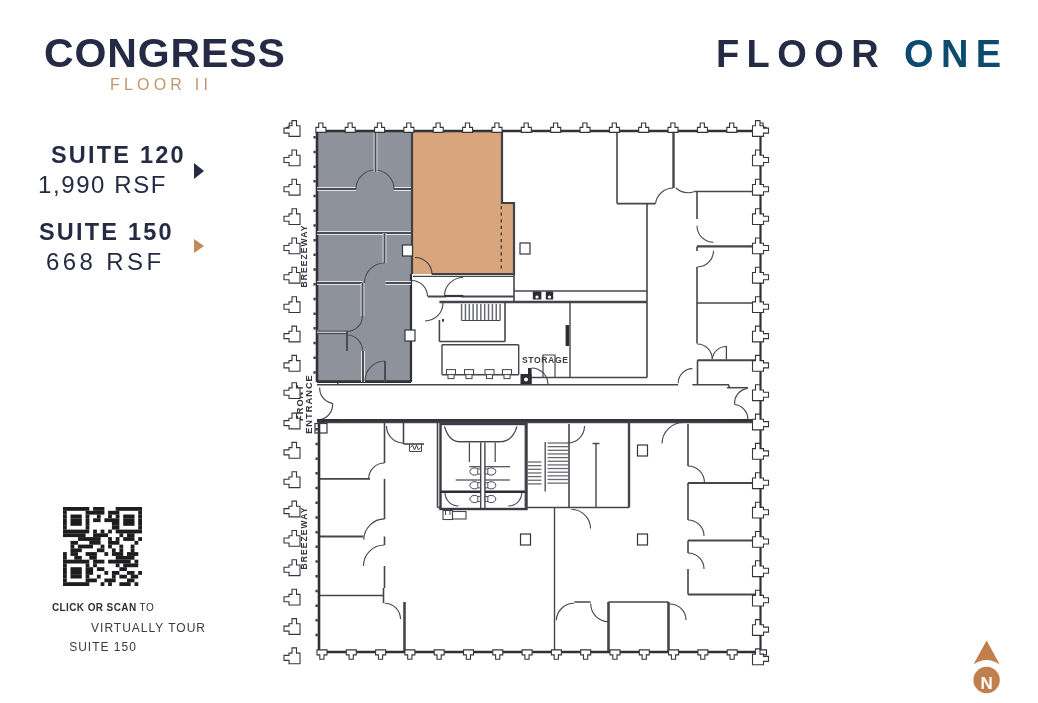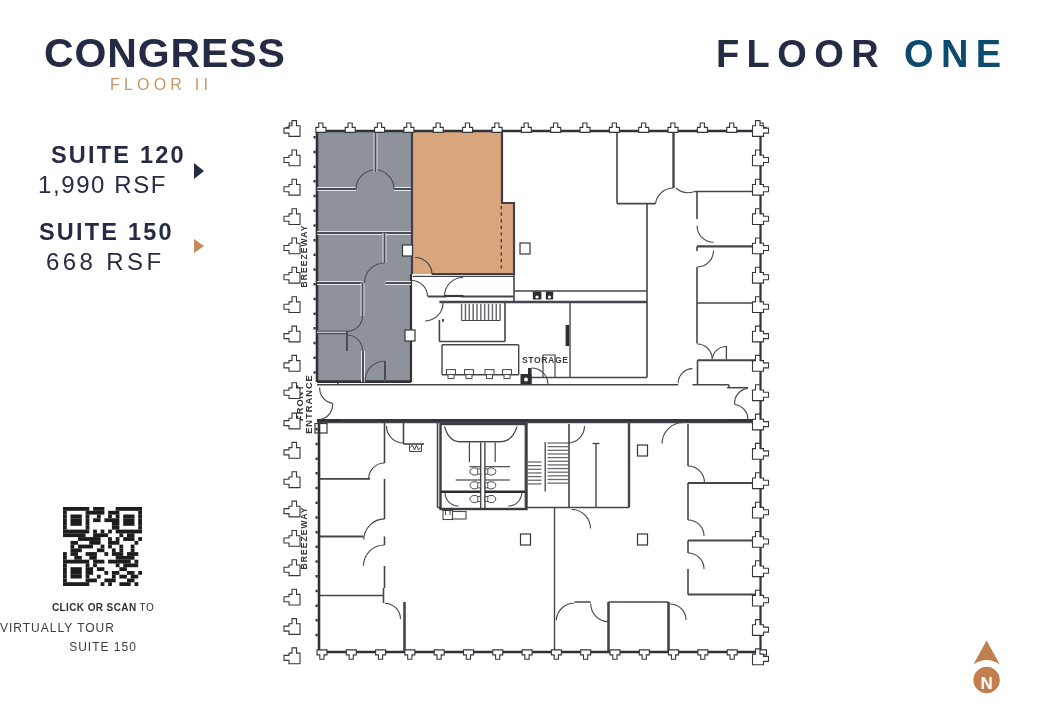--- a/index.html
+++ b/index.html
@@ -25,21 +25,21 @@
 <div class="abs" style="left:194px;top:163px;width:0;height:0;border-left:10px solid #262b45;border-top:8px solid transparent;border-bottom:8px solid transparent;"></div>
 
 <div class="abs navy" style="left:39px;top:219px;font-size:23.5px;font-weight:bold;letter-spacing:2.2px;">SUITE 150</div>
 
 <div class="abs navy" style="left:38px;top:248px;font-size:24px;letter-spacing:3.4px;margin-left:8px;">668 RSF</div>
 
 <div class="abs" style="left:194px;top:239px;width:0;height:0;border-left:10px solid #c58a5a;border-top:7.5px solid transparent;border-bottom:7.5px solid transparent;"></div>
 
 <div class="abs" style="left:0;top:602px;width:206px;text-align:center;font-size:10px;letter-spacing:0.4px;color:#2e2f38;"><b>CLICK OR SCAN</b> TO</div>
 
-<div class="abs" style="left:0;top:620.5px;width:206px;text-align:left;font-size:12px;letter-spacing:1px;color:#3a3b44;">VIRTUALLY TOUR</div>
+<div class="abs" style="left:0;top:620.5px;width:206px;text-align:right;font-size:12px;letter-spacing:1px;color:#3a3b44;">VIRTUALLY TOUR</div>
 
 <div class="abs" style="left:0;top:639.5px;width:206px;text-align:center;font-size:12px;letter-spacing:1px;color:#3a3b44;">SUITE 150</div>
 
 <svg class="abs" style="left:0;top:0;" width="1038" height="703" viewBox="0 0 1038 703">
 <defs>
 <g id="colT">
         <path d="M-5,2.6 L-5,-2.4 L-2.2,-2.4 L-2.2,-6.8 L2,-6.8 L2,-2.4 L5,-2.4 L5,2.6 Z" fill="#ffffff" stroke="#35363c" stroke-width="1.1"></path>
       </g>
 <g id="colB">
         <path d="M-5,-2.6 L-5,2.4 L-2.2,2.4 L-2.2,6.8 L2,6.8 L2,2.4 L5,2.4 L5,-2.6 Z" fill="#ffffff" stroke="#35363c" stroke-width="1.1"></path>

